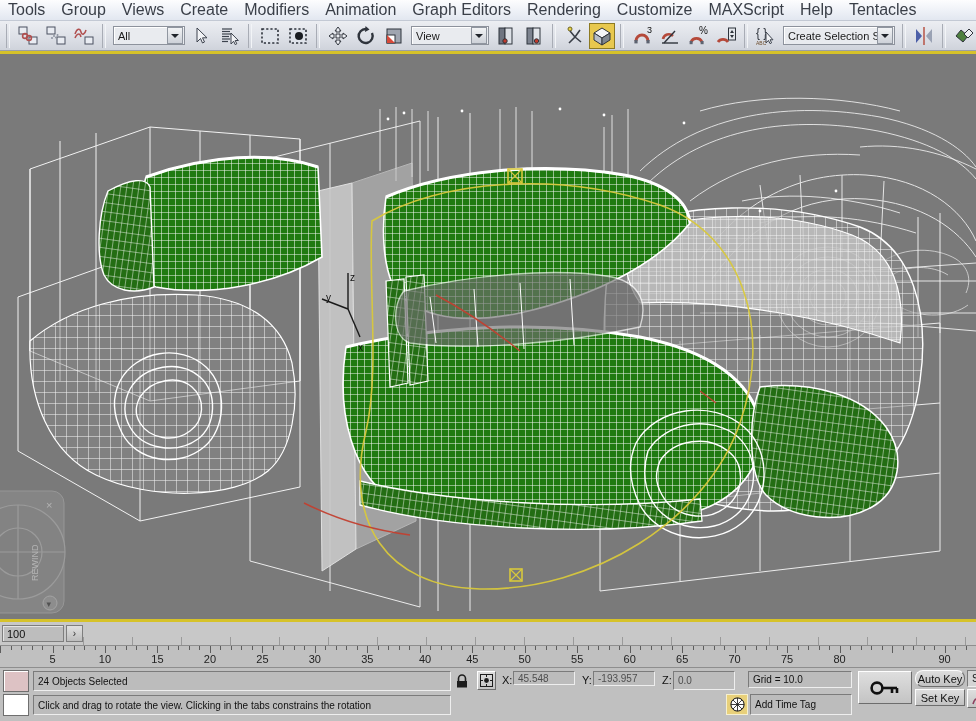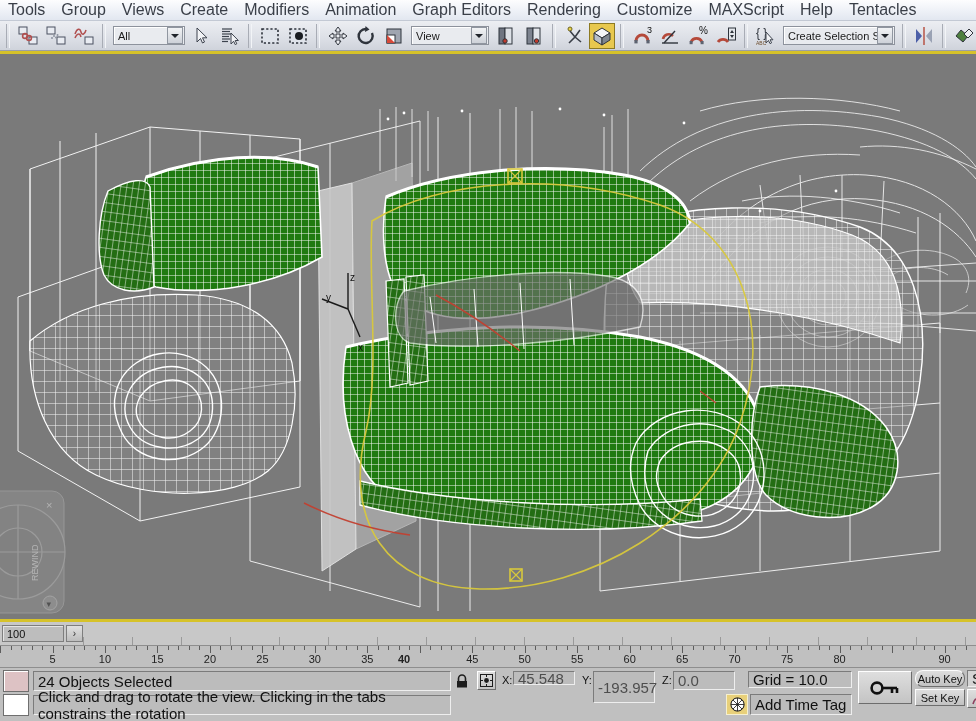--- a/index.html
+++ b/index.html
@@ -88,21 +88,21 @@
   }
   .swatch-box{position:absolute;left:3px;width:26px;height:22px;border:1px solid #6f6f6f;box-shadow:inset 1px 1px 0 #fff;box-sizing:border-box;}
   .raised{
     background:linear-gradient(#dedede,#c4c4c4);
     border:1px solid #fefefe;border-right-color:#6d6d6d;border-bottom-color:#6d6d6d;
     box-sizing:border-box;display:flex;align-items:center;justify-content:center;
   }
   .field{
     background:#bcbcbc;border:1px solid #7b7b7b;border-right-color:#eee;border-bottom-color:#eee;
     box-sizing:border-box;display:flex;align-items:center;padding-left:4px;
-    font-size:15px;color:#4e4e4e;
+    font-size:10px;color:#4e4e4e;
   }
   .lbl{font-size:11px;color:#111;}
   .mini-btn{
     background:linear-gradient(#dedede,#c2c2c2);
     border:1px solid #fcfcfc;border-right-color:#6d6d6d;border-bottom-color:#6d6d6d;
     box-sizing:border-box;display:flex;align-items:center;justify-content:center;font-size:11px;color:#111;
   }
   .abs{position:absolute;}
 </style>
 </head>
@@ -642,21 +642,21 @@
     <div class="tick major" style="left: 944.5px;"></div>
     <div class="tick minor" style="left: 955px;"></div>
     <div class="tick minor" style="left: 965.5px;"></div>
     <div class="tlabel" style="left: 52.5px;">5</div>
     <div class="tlabel" style="left: 104.9px;">10</div>
     <div class="tlabel" style="left: 157.4px;">15</div>
     <div class="tlabel" style="left: 209.9px;">20</div>
     <div class="tlabel" style="left: 262.4px;">25</div>
     <div class="tlabel" style="left: 314.8px;">30</div>
     <div class="tlabel" style="left: 367.3px;">35</div>
-    <div class="tlabel" style="left: 404px; font-weight: bold;">40</div>
+    <div class="tlabel" style="left: 425px;">40</div>
     <div class="tlabel" style="left: 472.3px;">45</div>
     <div class="tlabel" style="left: 524.7px;">50</div>
     <div class="tlabel" style="left: 577.2px;">55</div>
     <div class="tlabel" style="left: 629.7px;">60</div>
     <div class="tlabel" style="left: 682.2px;">65</div>
     <div class="tlabel" style="left: 734.6px;">70</div>
     <div class="tlabel" style="left: 787.1px;">75</div>
     <div class="tlabel" style="left: 839.6px;">80</div>
     <div class="tlabel" style="left: 892px; margin-top: 45px;">85</div>
     <div class="tlabel" style="left: 944.5px;">90</div>
@@ -685,21 +685,21 @@
       <line x1="6.5" y1="0" x2="6.5" y2="3" stroke="#1d1d1d"></line>
         <line x1="6.5" y1="10" x2="6.5" y2="13" stroke="#1d1d1d"></line>
       <line x1="0" y1="6.5" x2="3" y2="6.5" stroke="#1d1d1d"></line>
         <line x1="10" y1="6.5" x2="13" y2="6.5" stroke="#1d1d1d"></line>
     </svg>
   </div>
 
   <div class="abs lbl" style="left:502px;top:6px;">X:</div>
   <div class="abs field" style="left:513px;top:3px;width:62px;height:14px;">45.548</div>
   <div class="abs lbl" style="left:582px;top:6px;">Y:</div>
-  <div class="abs field" style="left:593px;top:3px;width:62px;height:32px;">-193.957</div>
+  <div class="abs field" style="left:593px;top:3px;width:62px;height:15px;">-193.957</div>
   <div class="abs lbl" style="left:662px;top:6px;">Z:</div>
   <div class="abs field" style="left:673px;top:3px;width:62px;height:19px;">0.0</div>
 
   <div class="abs field" style="left:748px;top:3px;width:104px;height:17px;text-align:right;">
     <span style="color:#111">Grid = 10.0</span>
   </div>
 
   <div class="abs raised" style="left:858px;top:3px;width:54px;height:33px;">
     <svg width="30" height="16" viewBox="0 0 30 16">
       <circle cx="7" cy="8" r="5.4" fill="none" stroke="#111" stroke-width="2.6"></circle>

